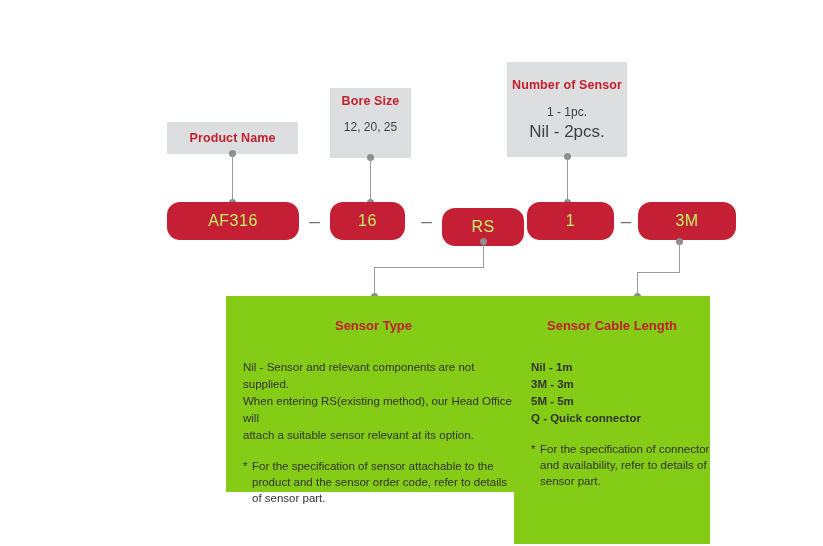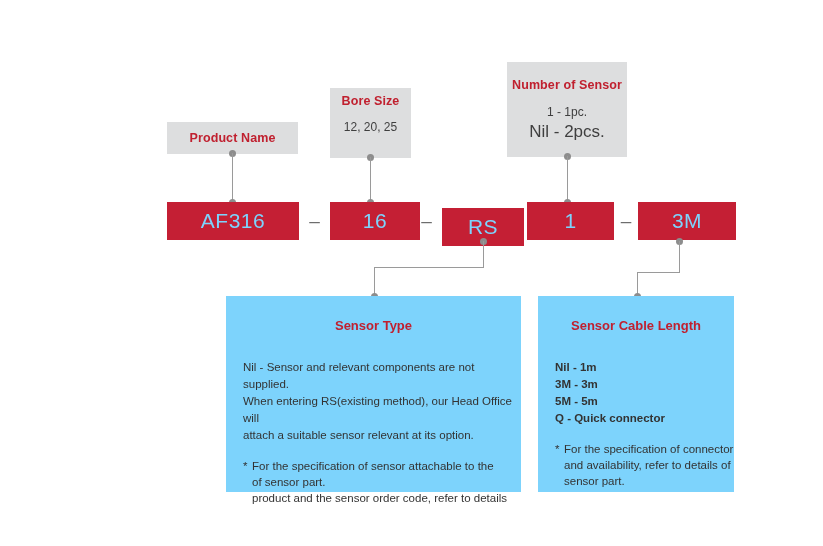--- a/index.html
+++ b/index.html
@@ -34,27 +34,28 @@
     letter-spacing: .1px;
   }
   .gbox-sub {
     color: #3f3f3f;
     text-align: center;
   }
   
   .code-seg {
     position: absolute;
     background: #c41f34;
-    color: #7dd3fc;
+    color: #bef264;
     display: flex;
     align-items: center;
     justify-content: center;
-    font-size: 21px;
+    font-size: 16px;
     letter-spacing: .5px;
     box-sizing: border-box;
+    border-radius: 13px;
   }
   .dash {
     position: absolute;
     color: #6d6d6d;
     font-size: 19px;
     text-align: center;
     line-height: 38px;
   }
   
   .vline {
@@ -70,21 +71,21 @@
   .dot {
     position: absolute;
     width: 7px;
     height: 7px;
     border-radius: 50%;
     background: #8d8d8d;
   }
   
   .panel {
     position: absolute;
-    background: #7dd3fc;
+    background: #84cc16;
     box-sizing: border-box;
   }
   .panel-title {
     color: #c0202f;
     font-weight: bold;
     text-align: center;
     font-size: 13px;
     margin-top: 22px;
   }
   .panel-body {
@@ -138,21 +139,21 @@
   <div class="dot" style="left:564px; top:153px;"></div>
   <div class="vline" style="left:567px; top:156px; height:47px;"></div>
   <div class="dot" style="left:564px; top:199px;"></div>
 
   <div class="code-seg" style="left:167px; top:202px; width:132px; height:38px;">
     <span>AF316</span>
   </div>
 
   <div class="dash" style="left:299px; top:202px; width:31px; height:38px;">–</div>
 
-  <div class="code-seg" style="left:330px; top:202px; width:90px; height:38px;">
+  <div class="code-seg" style="left:330px; top:202px; width:75px; height:38px;">
     <span>16</span>
   </div>
 
   <div class="dash" style="left:411px; top:202px; width:31px; height:38px;">–</div>
 
   <div class="code-seg" style="left:442px; top:208px; width:82px; height:38px;">
     <span>RS</span>
   </div>
 
   <div class="code-seg" style="left:527px; top:202px; width:87px; height:38px;">
@@ -182,26 +183,26 @@
 
     <div class="panel-body" style="margin:26px 0 0 17px;">
       <div>Nil - Sensor and relevant components are not supplied.</div>
       <div>When entering RS(existing method), our Head Office will</div>
       <div>attach a suitable sensor relevant at its option.</div>
     </div>
 
     <div class="panel-note" style="margin:14px 0 0 17px; position:relative;">
       <span class="note-star" style="position:absolute; left:0; top:0;">*</span>
       <span class="note-body">For the specification of sensor attachable to the</span>
+      <span class="note-body">product and the sensor order code, refer to details</span>
       <span class="note-body">of sensor part.</span>
-      <span class="note-body">product and the sensor order code, refer to details</span>
-    </div>
-  </div>
-
-  <div class="panel" style="left:538px; top:296px; width:196px; height:196px;">
+    </div>
+  </div>
+
+  <div class="panel" style="left:514px; top:296px; width:196px; height:248px;">
     <div class="panel-title">Sensor Cable Length</div>
 
     <div class="panel-body" style="margin:26px 0 0 17px;">
       <div class="opt-line">Nil - 1m</div>
       <div class="opt-line">3M - 3m</div>
       <div class="opt-line">5M - 5m</div>
       <div class="opt-line">Q - Quick connector</div>
     </div>
 
     <div class="panel-note" style="margin:14px 0 0 17px; position:relative;">

